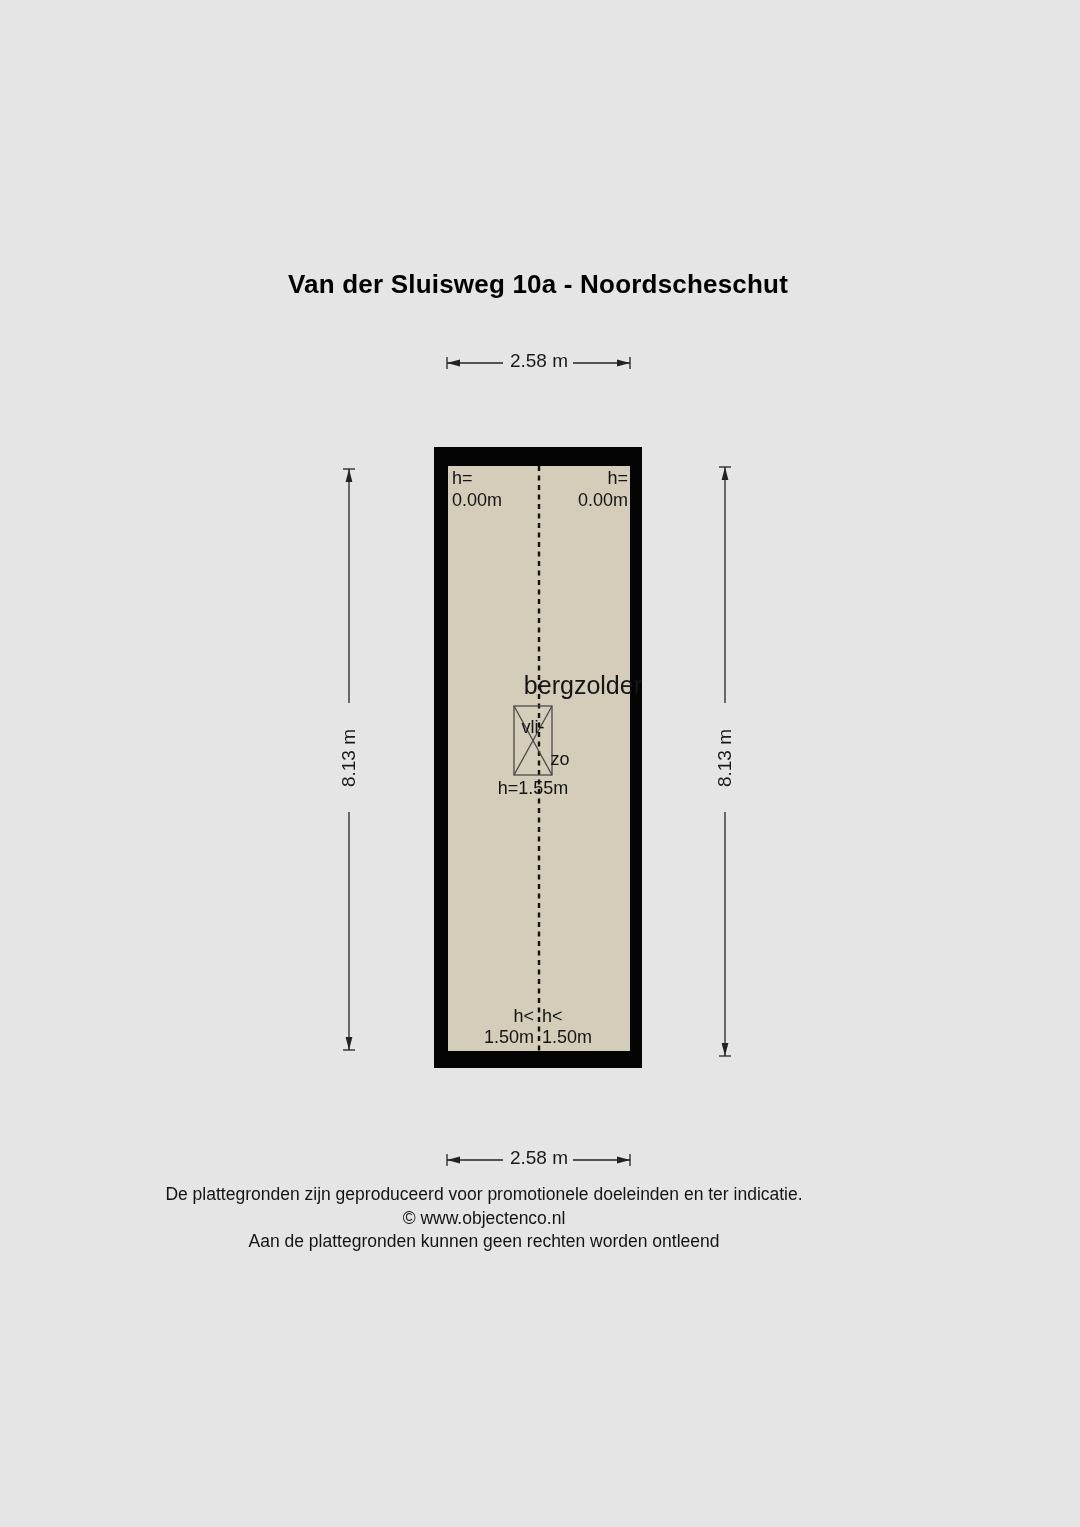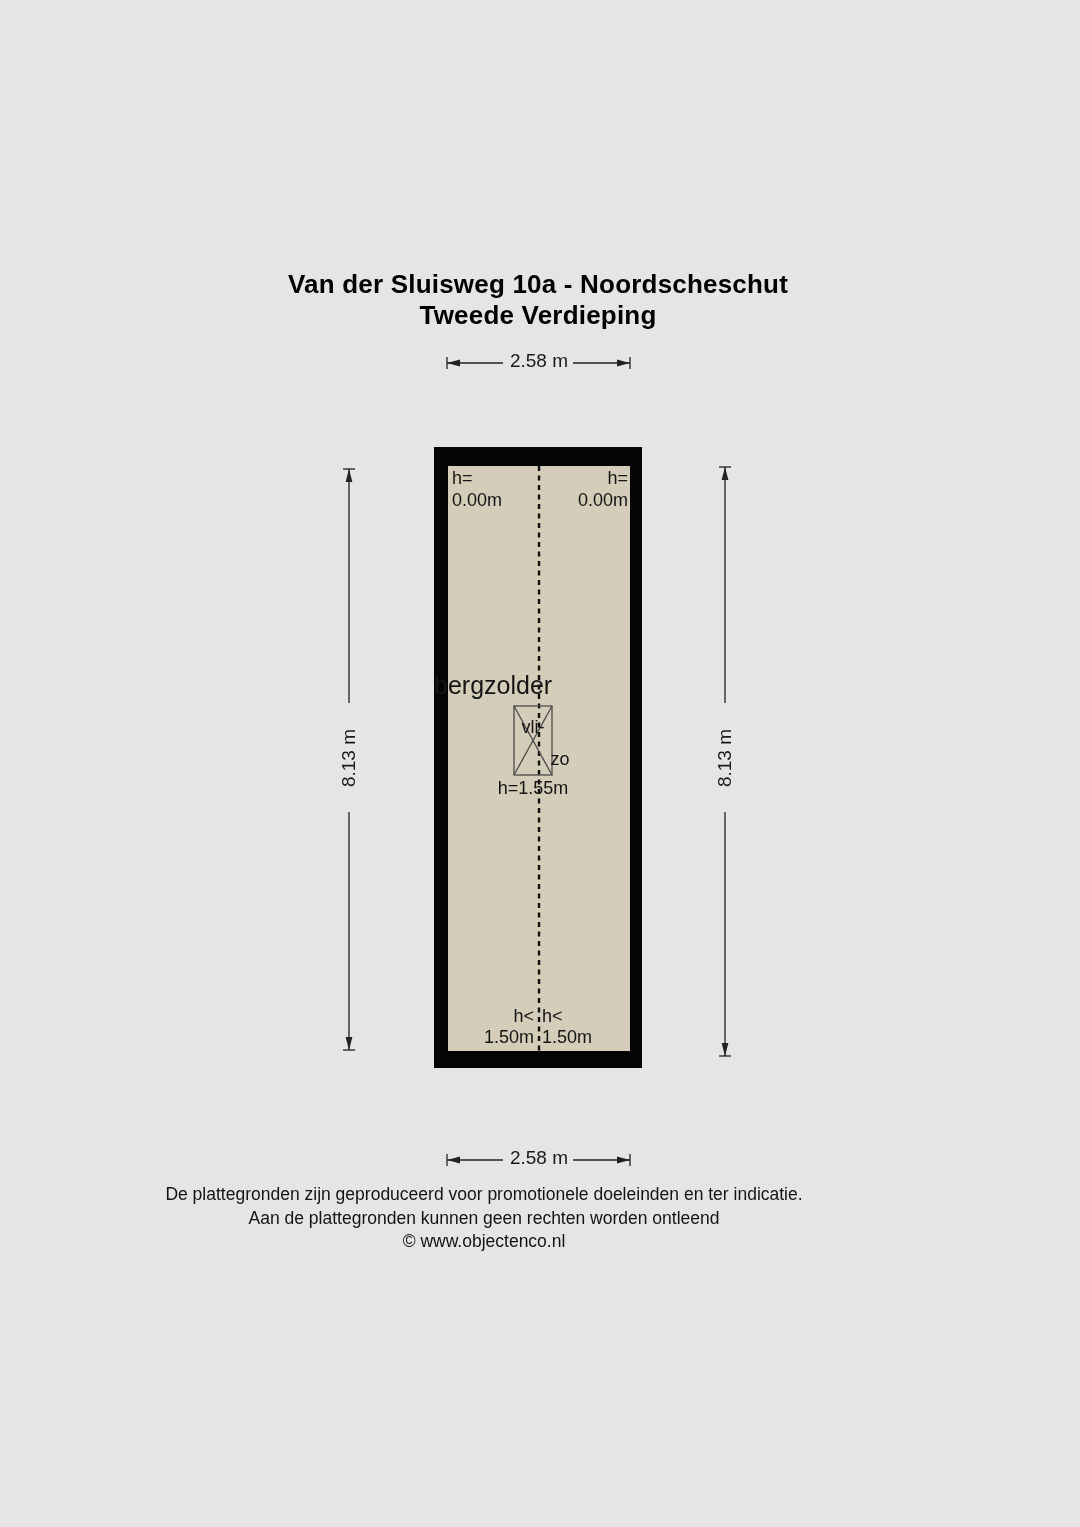--- a/index.html
+++ b/index.html
@@ -52,21 +52,21 @@
 
   .overlay-svg {
     left: 0; top: 0;
     width: 1080px; height: 1527px;
     pointer-events: none;
   }
 
   .room-label {
     font-size: 25px;
     color: #151515;
-    text-align: left;
+    text-align: right;
   }
   .h-note {
     font-size: 18px;
     line-height: 22px;
     color: #151515;
     white-space: pre-line;
   }
   .hatch-label {
     font-size: 18px;
     color: #151515;
@@ -83,21 +83,20 @@
     margin-left: 40px;
   }
 </style>
 </head>
 <body>
 
 <div class="page">
 
   <div class="abs title">
     <div>Van der Sluisweg 10a - Noordscheschut</div>
-    <div>Tweede Verdieping</div>
   </div>
 
   <div class="abs wall" style="background-color: rgb(4, 4, 4);"></div>
   <div class="abs floor" style="background-color: rgb(211, 205, 185);"></div>
 
   <svg class="abs overlay-svg" viewBox="0 0 1080 1527" xmlns="http://www.w3.org/2000/svg">
 
     <g stroke="#222222" stroke-width="1.3" fill="#222222">
       <line x1="447" y1="363" x2="503" y2="363"></line>
       <line x1="573" y1="363" x2="630" y2="363"></line>
@@ -160,17 +159,17 @@
 
   <div class="abs h-note" style="left:448px; top:777px; width:170px; text-align:center;">h=1.55m</div>
 
   <div class="abs h-note" style="left:446px; top:1006px; width:88px; text-align:right; line-height:21px;">h&lt;
 1.50m</div>
   <div class="abs h-note" style="left:542px; top:1006px; width:88px; text-align:left; line-height:21px;">h&lt;
 1.50m</div>
 
   <div class="abs footer">
     <div>De plattegronden zijn geproduceerd voor promotionele doeleinden en ter indicatie.</div>
+    <div>© www.objectenco.nl</div>
     <div>Aan de plattegronden kunnen geen rechten worden ontleend</div>
-    <div>© www.objectenco.nl</div>
   </div>
 
 </div>
 
 </body></html>

